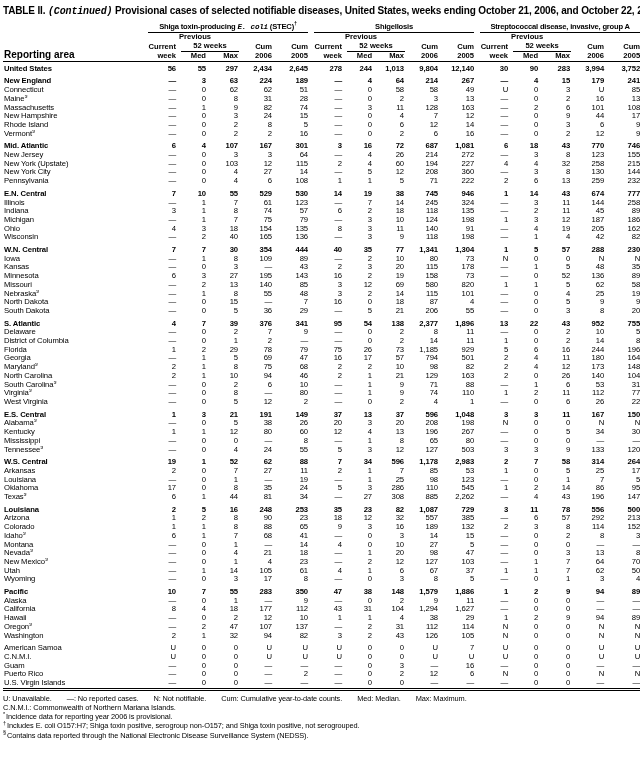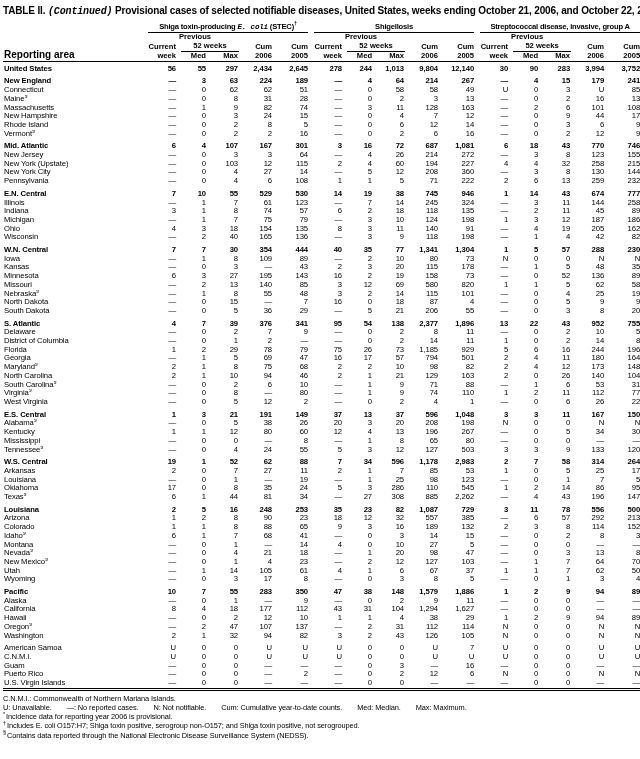--- a/index.html
+++ b/index.html
@@ -1350,21 +1350,21 @@
           <td>—</td>
           <td>0</td>
           <td>0</td>
           <td>—</td>
           <td>—</td>
         </tr>
       </tbody>
   </table>
 
   <div class="footnotes">
-    <div class="fn-line">C.N.M.I.: Commonwealth of Northern Mariana Islands.</div>
     <div class="fn-line abbr">
       <span>U: Unavailable.</span><span>—: No reported cases.</span><span>N: Not notifiable.</span><span>Cum: Cumulative year-to-date counts.</span><span>Med: Median.</span><span>Max: Maximum.</span>
     </div>
+    <div class="fn-line">C.N.M.I.: Commonwealth of Northern Mariana Islands.</div>
     <div class="fn-line"><sup>*</sup><span>Incidence data for reporting year 2006 is provisional.</span></div>
     <div class="fn-line"><sup>†</sup><span>Includes E. coli O157:H7; Shiga toxin positive, serogroup non-O157; and Shiga toxin positive, not serogrouped.</span></div>
     <div class="fn-line"><sup>§</sup><span>Contains data reported through the National Electronic Disease Surveillance System (NEDSS).</span></div>
   </div>
 </div>
 
 </body></html>

